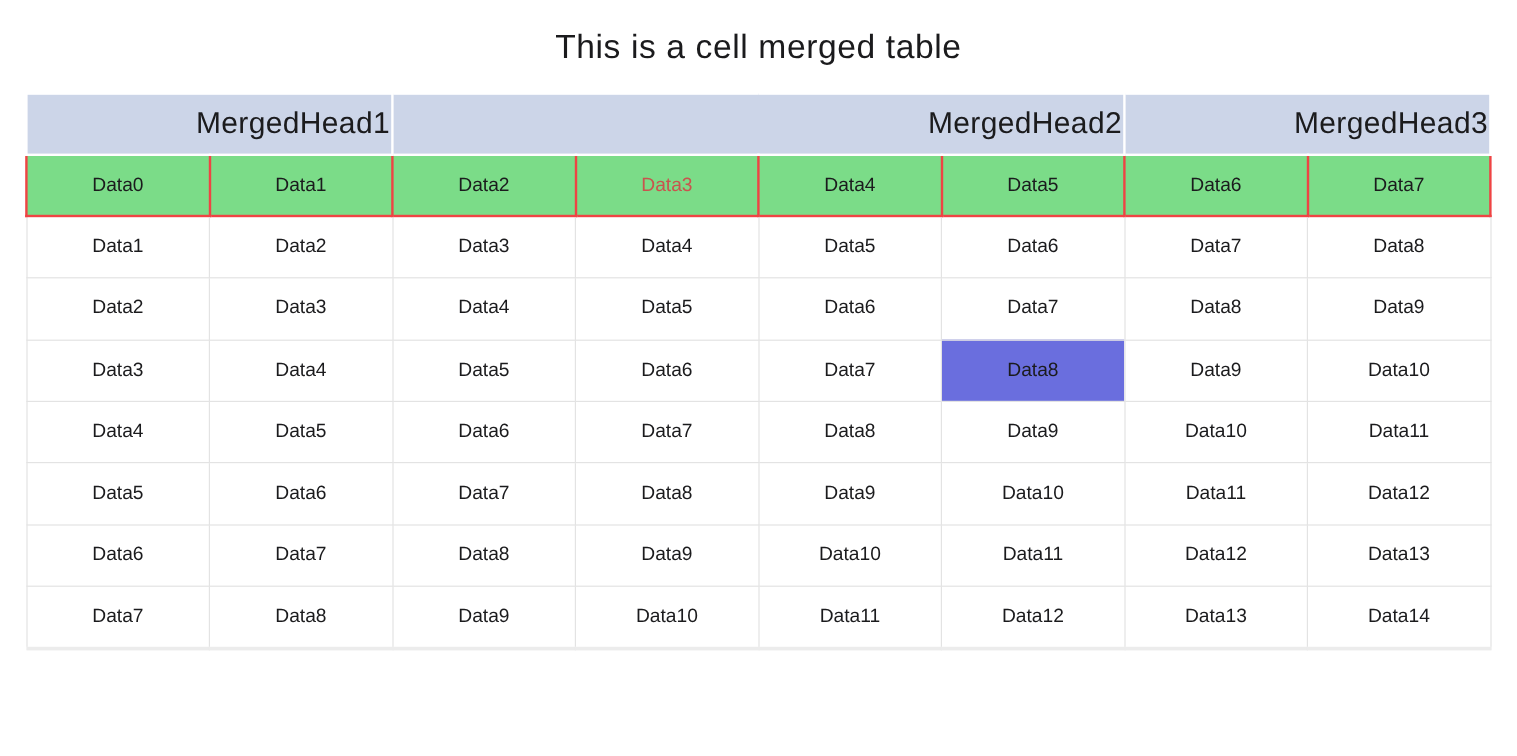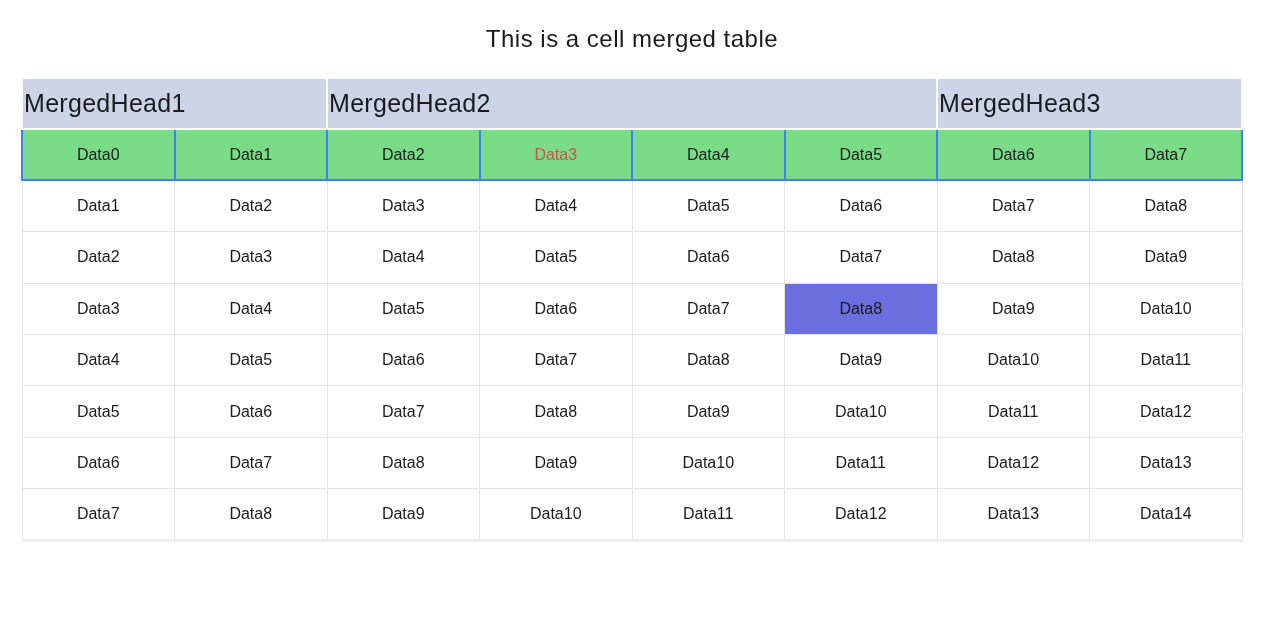--- a/index.html
+++ b/index.html
@@ -6,55 +6,55 @@
   html, body {
     margin: 0; padding: 0;
     width: 1264px; height: 630px;
     background: #ffffff;
     font-family: "Liberation Sans", sans-serif;
     overflow: hidden;
   }
   .page-title {
     margin: 18px 0 17px 0;
     text-align: center;
-    font-size: 24px;
+    font-size: 28px;
     font-weight: 400;
     line-height: 42px;
     color: #1b1b1d;
     letter-spacing: 0.5px;
   }
   table.merged-table {
     border-collapse: collapse;
     table-layout: fixed;
     width: 1222px;
     margin: 0 auto;
     border-bottom: 3px solid #ececec;
   }
   table.merged-table th {
     background: var(--header-bg, #ccd5e8);
     border: 2px solid #ffffff;
     height: 51px;
     font-size: 25px;
     font-weight: 400;
     color: var(--text, #1b1b1d);
-    text-align: left;
+    text-align: right;
     letter-spacing: 0.3px;
   }
   table.merged-table td {
     border: 1px solid var(--grid, #e3e3e3);
     height: 51.4px;
     font-size: 16px;
     color: var(--text, #1b1b1d);
     text-align: center;
     background: #ffffff;
     padding: 0;
   }
   tr.green-row td {
     background: var(--green-bg, #7bdc88);
-    border: 2px solid #3b82f6;
+    border: 2px solid #ef4444;
   }
   td.red-text { color: var(--red, #e5495e); }
   tr.green-row td.red-text { color: var(--red-on-green, #c9544e); }
   td.purple-cell {
     background: var(--purple-bg, #6a6ede) !important;
     text-align: right;
     padding-right: 4px;
   }
 </style>
 </head>

